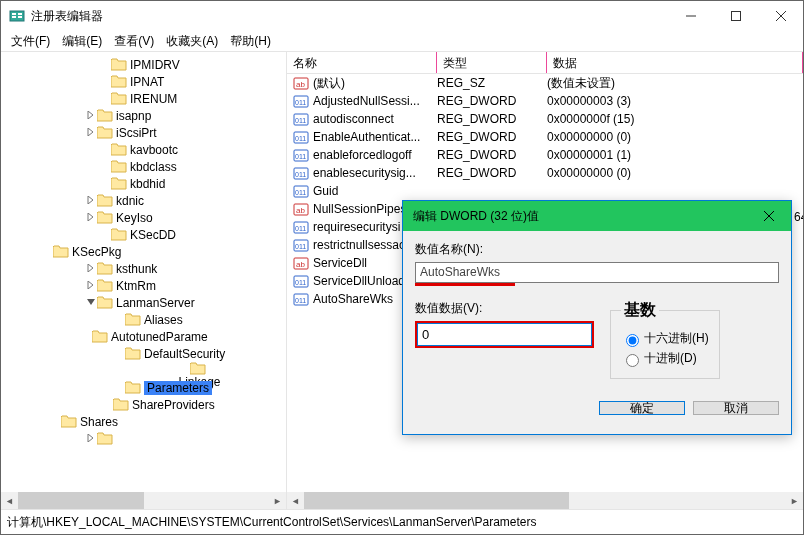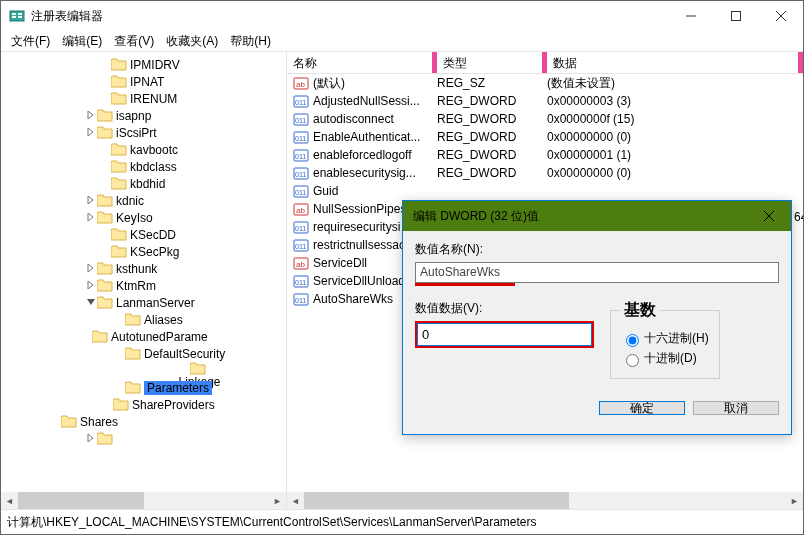--- a/index.html
+++ b/index.html
@@ -13,39 +13,39 @@
   .menubar span { padding: 2px 6px; }
   .panes { display: flex; height: 458px; border-top: 1px solid #e5e5e5; }
   .tree-pane { width: 286px; border-right: 1px solid #e5e5e5; overflow: hidden; position: relative; display:flex; flex-direction:column; }
   .tree-body { flex:1; overflow:hidden; padding-top:4px; }
   .tree-row { display: flex; align-items: center; height: 17px; padding-left: 2px; white-space: nowrap; }
   .tree-row .twisty { width: 12px; text-align: center; color: #666; font-size: 10px; }
   .tree-row .folder { width: 16px; height: 14px; margin: 0 3px 0 0; }
   .tree-row.sel .label { background: #3b82f6; padding: 0 3px; }
   .list-pane { flex: 1; display:flex; flex-direction:column; position: relative; overflow:hidden; }
   .list-head { display: flex; height: 22px; border-bottom: 1px solid #e5e5e5; }
-  .list-head div { padding: 3px 6px; border-right: 5px solid #ec4899; font-size: 12px; }
+  .list-head div { padding: 3px 6px; border-right: 1px solid #ec4899; font-size: 12px; }
   .col-name { width: 150px; }
   .col-type { width: 110px; }
   .col-data { flex: 1; }
   .list-body { flex:1; overflow:hidden; }
   .list-row { display: flex; align-items: center; height: 18px; }
   .list-row .icon { width: 16px; height: 16px; margin: 0 4px 0 6px; flex-shrink:0; }
   .list-row .n { width: 124px; overflow: hidden; text-overflow: ellipsis; white-space: nowrap; }
   .list-row .t { width: 110px; }
   .list-row .d { flex: 1; }
   .hscroll { height: 17px; background: #f0f0f0; display:flex; align-items:center; }
   .hscroll .arrow { width:17px; height:17px; background:#f0f0f0; display:flex; align-items:center; justify-content:center; color:#606060; font-size:9px;}
   .hscroll .track { flex:1; height:17px; background:#f0f0f0; position:relative;}
   .hscroll .thumb { position:absolute; height:17px; background:#cdcdcd; }
   .statusbar { height: 24px; padding: 4px 6px; border-top: 1px solid #e5e5e5; font-size: 12px; white-space:nowrap; overflow:hidden; }
 
   
   .dialog { position: absolute; left: 401px; top: 199px; width: 390px; height: 235px; background: #f0f0f0; border: 1px solid #0078d7; box-shadow: 0 3px 12px rgba(0,0,0,.25); }
-  .dialog .dlg-title { height: 30px; background: #4d7c0f; display: flex; align-items: center; padding: 0 2px 0 10px; font-size: 12px; }
+  .dialog .dlg-title { height: 30px; background: #22c55e; display: flex; align-items: center; padding: 0 2px 0 10px; font-size: 12px; }
   .dialog .dlg-title .t { flex: 1; }
   .dialog .close { width: 40px; height:30px; display:flex; align-items:center; justify-content:center; font-size:14px; }
   .dialog .body { padding: 10px 12px 8px 12px; }
   .dialog label { font-size: 12px; display: block; margin-bottom: 4px; }
   .dialog .name-field { width: 100%; height: 21px; background: #fff; border: 1px solid #7a7a7a; padding: 2px 4px; font-size: 12px; color: #444; }
   .dialog .underline { height: 3px; background: #d00; width: 100px; margin-top: 0; }
   .dialog .mid { display: flex; margin-top: 14px; }
   .dialog .left { width: 195px; }
   .dialog .data-field { width: 175px; height: 23px; border: 1px solid #0078d7; background:#fff; padding: 2px 4px; font-size: 13px; outline: none; }
   .dialog .data-box { border: 3px solid #d00; display:inline-block; padding:0; margin-top:0px;}
@@ -208,21 +208,21 @@
         </div>
         <div class="tree-row" style="padding-left: 98px;">
           <span class="twisty"></span>
           <span class="folder">
             <svg width="16" height="13" viewBox="0 0 16 13">
               <path d="M0 2 L0 12 L15 12 L15 3 L7 3 L6 1 L1 1 Z" fill="#ffe9a2" stroke="#d9b34a"></path>
             </svg>
           </span>
           <span class="label">KSecDD</span>
         </div>
-        <div class="tree-row" style="padding-left: 98px;">
+        <div class="tree-row" style="padding-left: 40px;">
           <span class="twisty"></span>
           <span class="folder">
             <svg width="16" height="13" viewBox="0 0 16 13">
               <path d="M0 2 L0 12 L15 12 L15 3 L7 3 L6 1 L1 1 Z" fill="#ffe9a2" stroke="#d9b34a"></path>
             </svg>
           </span>
           <span class="label">KSecPkg</span>
         </div>
         <div class="tree-row" style="padding-left: 84px;">
           <span class="twisty"><svg width="8" height="8">

